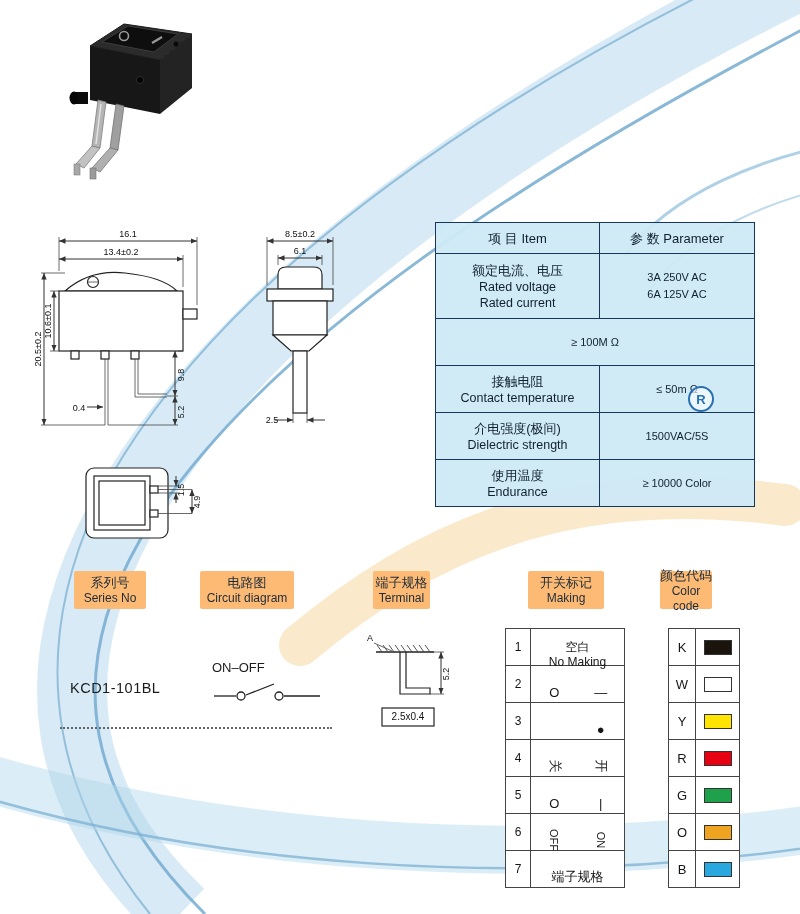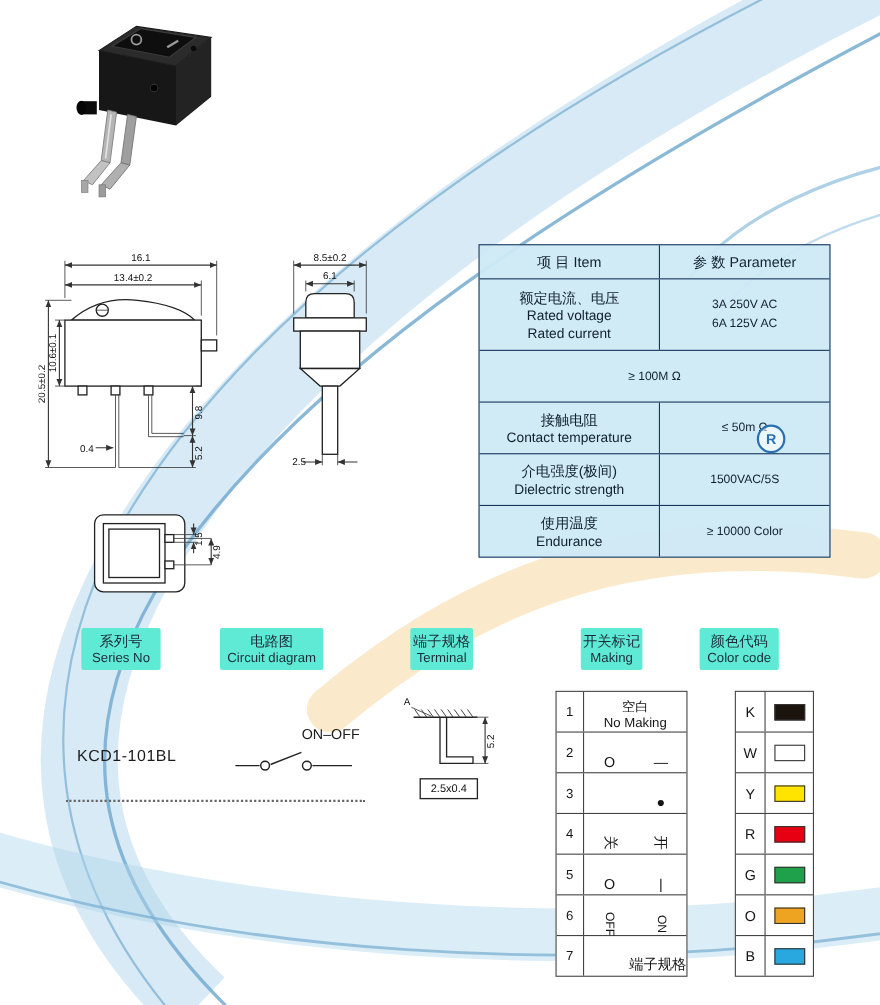--- a/index.html
+++ b/index.html
@@ -29,35 +29,35 @@
   .h30{height:30px;} .h64{height:64px;} .h46{height:46px;}
   .cn{font-size:13px;line-height:17px;}
   .en{font-size:12.5px;line-height:16px;}
   .pv{font-size:11px;line-height:17px;}
 
   
   .regmark{left:688px;top:386px;width:22px;height:22px;border:2px solid #2a6fb0;border-radius:50%;color:#2a6fb0;
     font-size:13px;font-weight:bold;display:flex;align-items:center;justify-content:center;z-index:3;background:rgba(255,255,255,0.6);}
 
   
-  .sec-label{z-index:2;background:#5eead4;color:#1c2b3a;text-align:center;display:flex;flex-direction:column;justify-content:center;border-radius:2px;height:38px;top:571px;}
+  .sec-label{z-index:2;background:#fdba74;color:#1c2b3a;text-align:center;display:flex;flex-direction:column;justify-content:center;border-radius:2px;height:38px;top:571px;}
   .sec-label .cnl{font-size:13px;line-height:17px;}
   .sec-label .enl{font-size:12px;line-height:15px;}
 
   
   .series-value{left:70px;top:680px;font-size:14.5px;letter-spacing:0.5px;color:#1b1b1b;z-index:2;}
-  .circuit-label{left:212px;top:660px;width:115px;text-align:right;font-size:13px;color:#1b1b1b;z-index:2;}
+  .circuit-label{left:212px;top:660px;width:115px;text-align:left;font-size:13px;color:#1b1b1b;z-index:2;}
   .dotted-line{left:60px;top:727px;width:272px;border-top:2px dotted #666;z-index:2;}
 
   
   .mk-table{left:505px;top:628px;width:120px;z-index:2;background:#fff;border:1px solid #444;box-sizing:border-box;color:#151515;}
   .mk-row{display:flex;height:36px;border-top:1px solid #444;align-items:stretch;}
   .mk-row:first-child{border-top:none;}
   .mk-no{width:24px;border-right:1px solid #444;display:flex;align-items:center;justify-content:center;font-size:12px;}
-  .mk-body{flex:1;display:flex;align-items:center;justify-content:flex-end;font-size:13px;margin-top:16px;}
+  .mk-body{flex:1;display:flex;align-items:center;justify-content:center;font-size:13px;margin-top:16px;}
   .mk-col{flex-direction:column;line-height:15px;font-size:12px;}
   .mk-slot{width:50%;text-align:center;}
   .rot{display:inline-block;transform:rotate(90deg);}
   .mk-small{font-size:11px;}
 
   
   .cc-table{left:668px;top:628px;width:72px;z-index:2;background:#fff;border:1px solid #444;box-sizing:border-box;color:#151515;}
   .cc-row{display:flex;height:36px;border-top:1px solid #444;align-items:stretch;}
   .cc-row:first-child{border-top:none;}
   .cc-letter{width:26px;border-right:1px solid #444;display:flex;align-items:center;justify-content:center;font-size:13px;}
@@ -259,25 +259,25 @@
     <span class="enl">Series No</span>
   </div>
   <div class="abs sec-label" style="left:200px;width:94px">
     <span class="cnl">电路图</span>
     <span class="enl">Circuit diagram</span>
   </div>
   <div class="abs sec-label" style="left:373px;width:57px">
     <span class="cnl">端子规格</span>
     <span class="enl">Terminal</span>
   </div>
-  <div class="abs sec-label" style="left:528px;width:56px">
+  <div class="abs sec-label" style="left:528px;width:76px">
     <span class="cnl">开关标记</span>
     <span class="enl">Making</span>
   </div>
-  <div class="abs sec-label" style="left:636px;width:72px">
+  <div class="abs sec-label" style="left:660px;width:52px">
     <span class="cnl">颜色代码</span>
     <span class="enl">Color code</span>
   </div>
 
   <div class="abs series-value">KCD1-101BL</div>
 
   <div class="abs circuit-label">ON–OFF</div>
   <svg class="abs" style="left:212px;top:678px;z-index:2" width="115" height="28" viewBox="0 0 115 28">
     <line x1="2" y1="18" x2="24" y2="18" stroke="#222" stroke-width="1.3"></line>
     <circle cx="29" cy="18" r="4" fill="#fff" stroke="#222" stroke-width="1.3"></circle>

